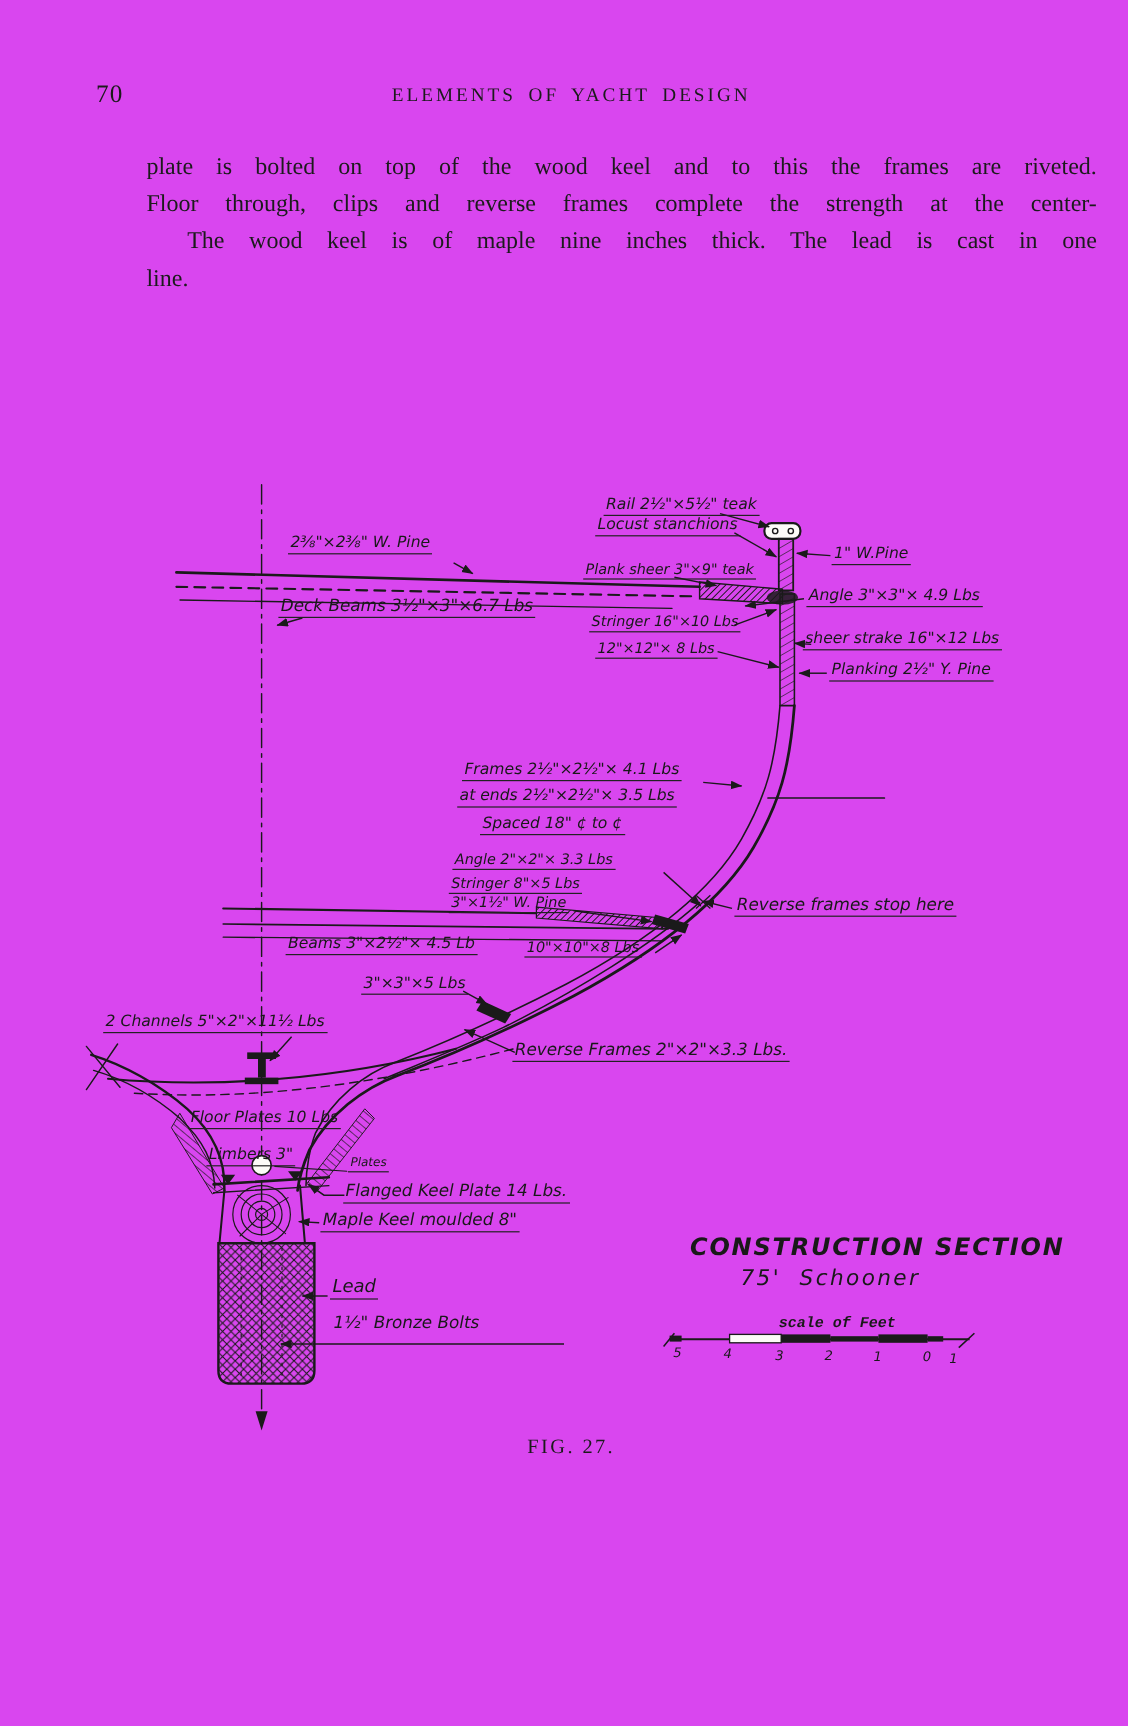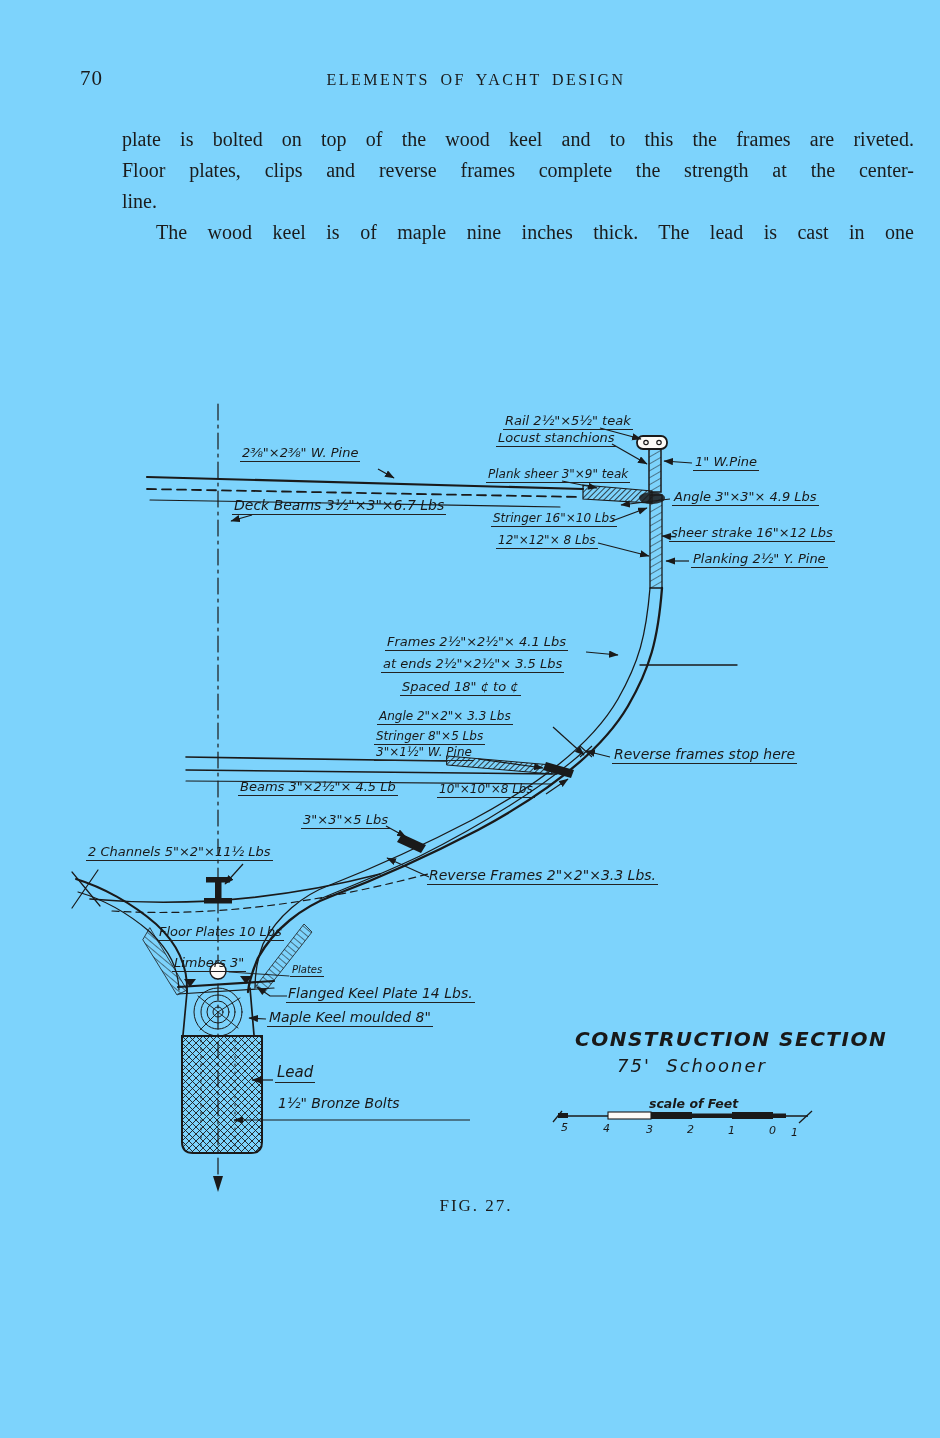--- a/index.html
+++ b/index.html
@@ -1,53 +1,53 @@
 <!DOCTYPE html>
 <html><head>
 <meta charset="utf-8">
 <style>
   html,body{margin:0;padding:0;background:#e8e6e0;}
-  .page{position:relative;width:940px;height:1438px;background:#7dd3fc;margin:0 auto;
+  .page{position:relative;width:940px;height:1438px;background:#d946ef;margin:0 auto;
         font-family:"Liberation Serif",serif;color:#1b1b1b;overflow:hidden;}
   .pageno{position:absolute;left:80px;top:66px;font-size:21px;letter-spacing:1px;}
   .runhead{position:absolute;left:0;top:71px;width:952px;text-align:center;font-size:16px;
            letter-spacing:2.5px;word-spacing:4px;}
   .bodytext{position:absolute;left:82px;top:124px;width:792px;font-size:20px;line-height:31px;margin-left:40px;}
   .line{text-align:justify;text-align-last:justify;}
   .line.last{text-align:left;text-align-last:left;}
   .line.indent{text-indent:34px;}
   svg.draw{position:absolute;left:0;top:0;width:940px;height:1438px;z-index:1;}
   .lbl{position:absolute;z-index:2;font-family:"DejaVu Sans",sans-serif;font-style:italic;
        font-size:13px;color:#191919;border-bottom:1.6px solid #222;padding:0 2px 1px 2px;
        white-space:pre;line-height:1.1;}
   .nu{border-bottom:none;}
   .s12{font-size:12px;}
   .s14{font-size:14px;}
   .s10{font-size:10px;}
   .title1{font-size:20px;font-weight:bold;letter-spacing:1.5px;border-bottom:none;}
   .title2{font-size:18px;letter-spacing:2px;border-bottom:none;}
-  .scalecap{font-size:12.5px;font-weight:bold;border-bottom:none;}
+  .scalecap{font-size:12.5px;font-weight:bold;border-bottom:none;font-family:Liberation Mono, monospace;}
   .tick{position:absolute;z-index:2;font-family:"DejaVu Sans",sans-serif;font-style:italic;
         font-size:11px;color:#191919;}
   .figcap{position:absolute;left:0;top:1196px;width:952px;text-align:center;font-size:17px;
           letter-spacing:2px;}
 </style>
 </head>
 <body>
 
 <div class="page">
 
   <div class="pageno">70</div>
   <div class="runhead">ELEMENTS OF YACHT DESIGN</div>
 
   <div class="bodytext">
     <div class="line">plate is bolted on top of the wood keel and to this the frames are riveted.</div>
-    <div class="line">Floor plates, clips and reverse frames complete the strength at the center-</div>
+    <div class="line">Floor through, clips and reverse frames complete the strength at the center-</div>
+    <div class="line indent">The wood keel is of maple nine inches thick.  The lead is cast in one</div>
     <div class="line last">line.</div>
-    <div class="line indent">The wood keel is of maple nine inches thick.  The lead is cast in one</div>
   </div>
 
   <svg class="draw" viewBox="0 0 940 1438">
     <defs>
       <marker id="arr" markerWidth="9" markerHeight="8" refX="7.5" refY="3" orient="auto">
         <path d="M0,0 L8,3 L0,6 Z" fill="#1a1a1a"></path>
       </marker>
       <pattern id="hatchD" width="4" height="4" patternUnits="userSpaceOnUse" patternTransform="rotate(45)">
         <line x1="0" y1="0" x2="0" y2="4" stroke="#1a1a1a" stroke-width="1.6"></line>
       </pattern>

